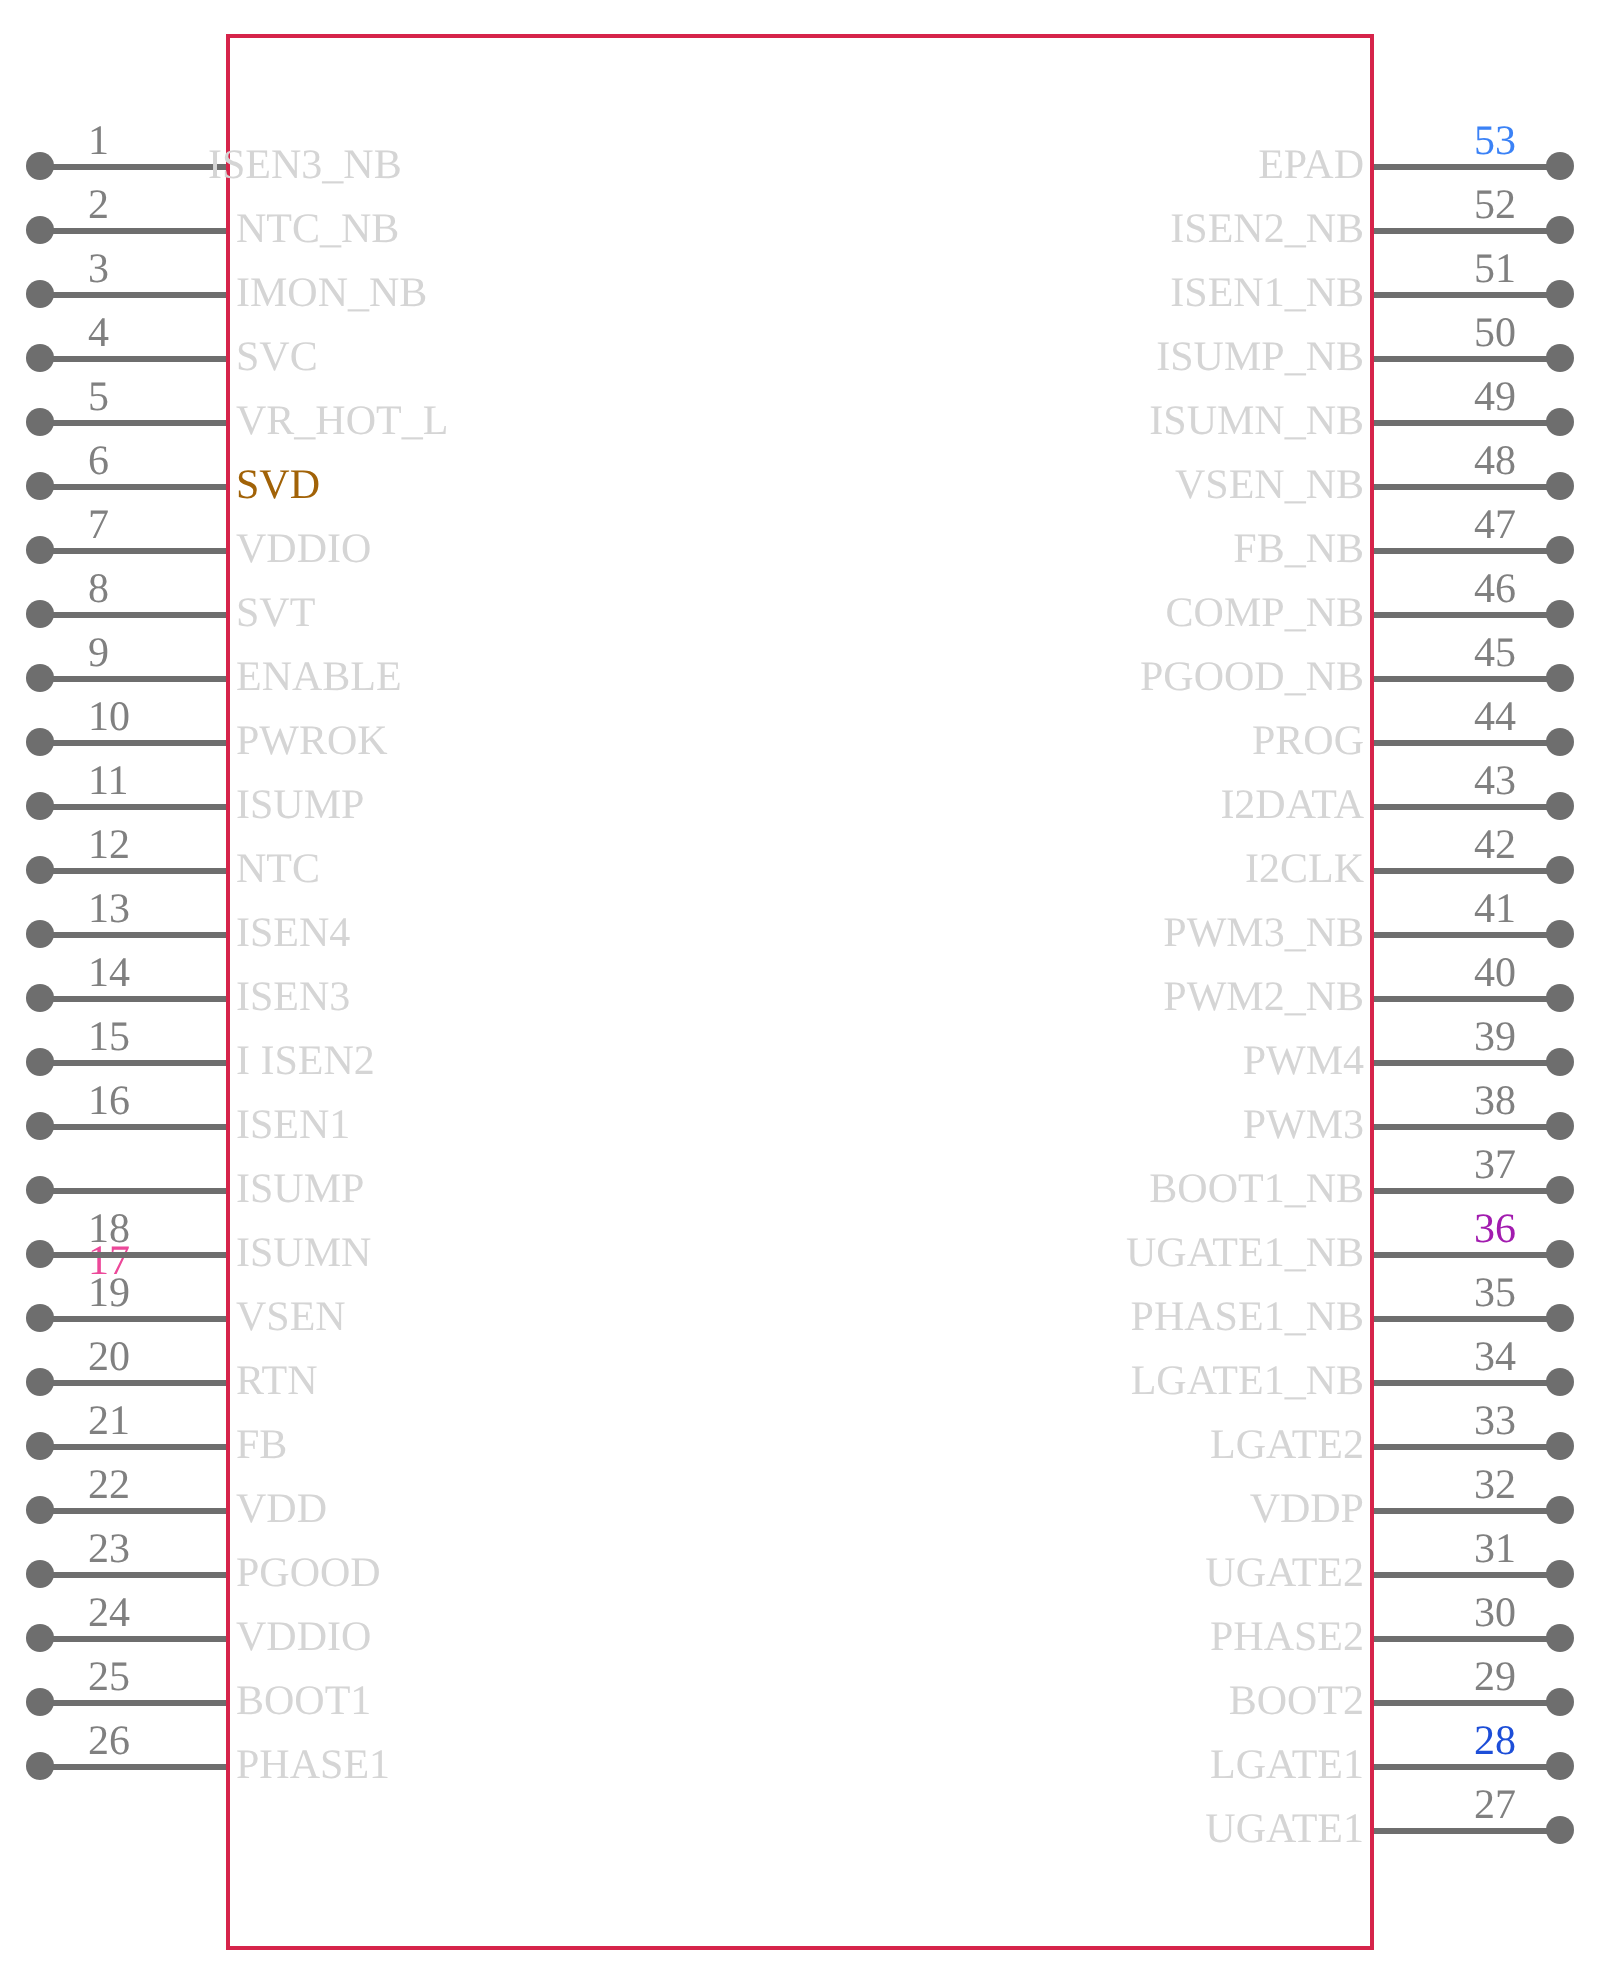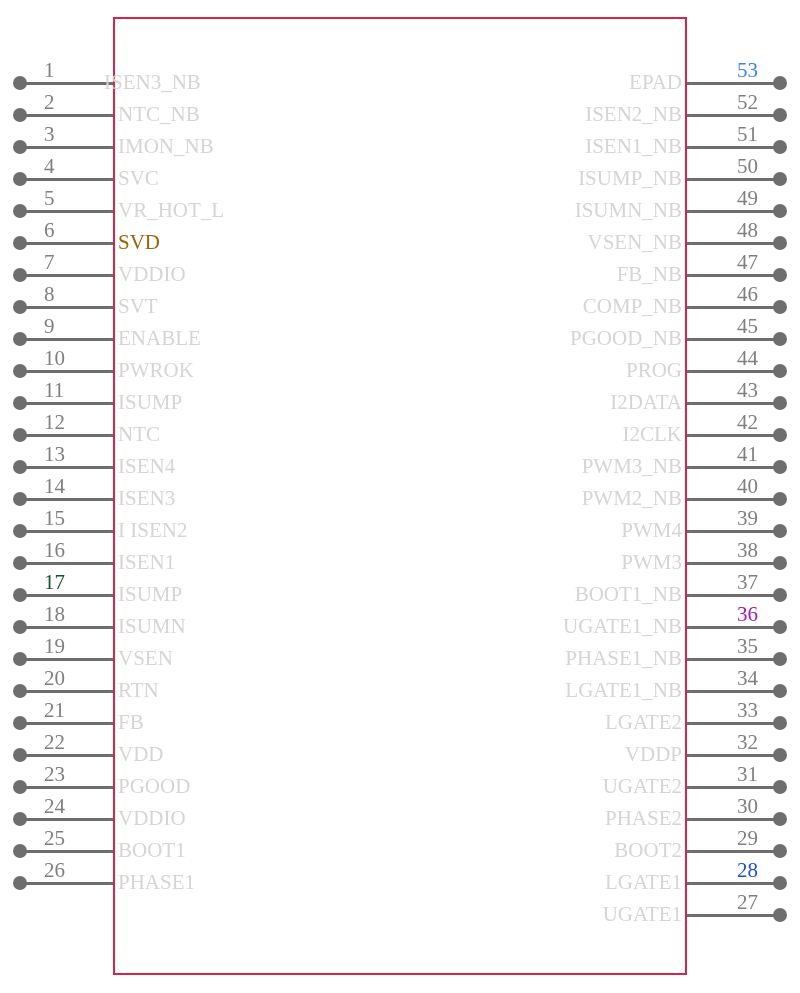--- a/index.html
+++ b/index.html
@@ -167,21 +167,21 @@
       </div>
       <div class="pin left" style="top: 563px; left: 20px; width: 93px;">
         <div class="pin-line" style="width: 100%; background: rgb(110, 110, 110);"></div>
         <div class="pin-dot" style="background: rgb(110, 110, 110);"></div>
         <div class="pin-number" style="color: rgb(128, 128, 128);">16</div>
         <div class="pin-label" style="color: rgb(213, 213, 213); left: 98px;">ISEN1</div>
       </div>
       <div class="pin left" style="top: 595px; left: 20px; width: 93px;">
         <div class="pin-line" style="width: 100%; background: rgb(110, 110, 110);"></div>
         <div class="pin-dot" style="background: rgb(110, 110, 110);"></div>
-        <div class="pin-number" style="color: #14532d;">17</div>
+        <div class="pin-number" style="color: #ec4899; margin-top: 48px;">17</div>
         <div class="pin-label" style="color: rgb(213, 213, 213); left: 98px;">ISUMP</div>
       </div>
       <div class="pin left" style="top: 627px; left: 20px; width: 93px;">
         <div class="pin-line" style="width: 100%; background: rgb(110, 110, 110);"></div>
         <div class="pin-dot" style="background: rgb(110, 110, 110);"></div>
         <div class="pin-number" style="color: rgb(128, 128, 128);">18</div>
         <div class="pin-label" style="color: rgb(213, 213, 213); left: 98px;">ISUMN</div>
       </div>
       <div class="pin left" style="top: 659px; left: 20px; width: 93px;">
         <div class="pin-line" style="width: 100%; background: rgb(110, 110, 110);"></div>

